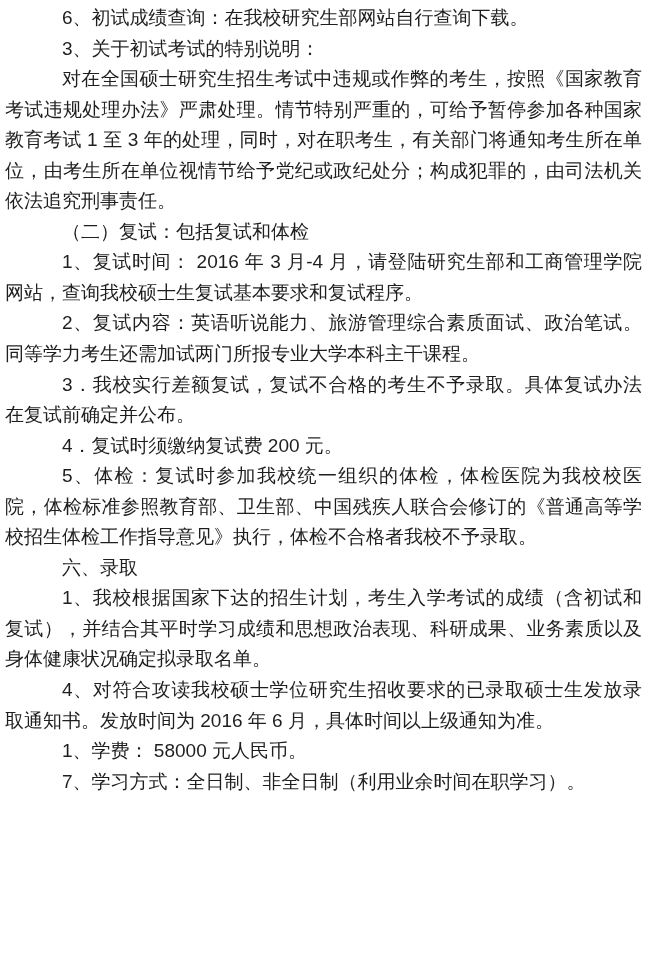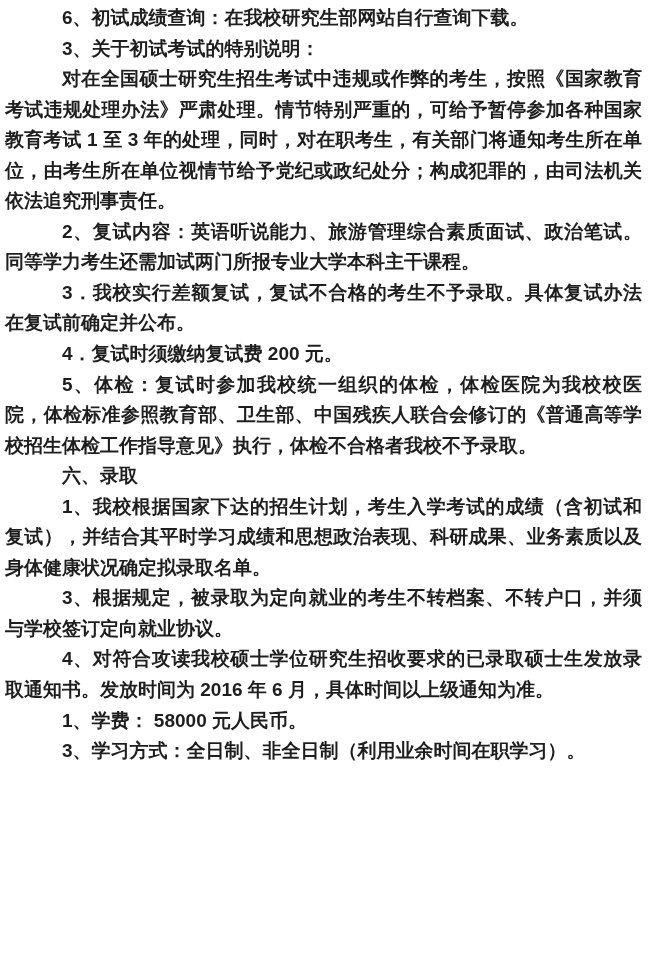--- a/index.html
+++ b/index.html
@@ -23,35 +23,36 @@
     margin: 0;
     font-size: 19px;
     line-height: 30.55px;
     text-align: justify;
     text-indent: 57px;
     white-space: pre-wrap;
     word-break: break-all;
     overflow-wrap: break-word;
     color: #1e1e1e;
   }
-  .run { font-weight: bold; }
-  .run.bold { font-weight: bold; }
+  .run { font-weight: normal; }
+  .run.bold { font-weight: normal; }
 </style>
 </head>
 <body>
 
 <main class="page">
   <div id="doc-body">
       <p class="para"><span class="run">6、初试成绩查询：在我校研究生部网站自行查询下载。</span></p>
       <p class="para"><span class="run">3、关于初试考试的特别说明：</span></p>
       <p class="para"><span class="run">对在全国硕士研究生招生考试中违规或作弊的考生，按照《国家教育考试违规处理办法》严肃处理。情节特别严重的，可给予暂停参加各种国家教育考试 1 至 3 年的处理，同时，对在职考生，有关部门将通知考生所在单位，由考生所在单位视情节给予党纪或政纪处分；构成犯罪的，由司法机关依法追究刑事责任。</span></p>
+      <p class="para"><span class="run">（二）复试：包括复试和体检</span></p>
+      <p class="para"><span class="run">1、复试时间： 2016 年 3 月-4 月，请登陆研究生部和工商管理学院网站，查询我校硕士生复试基本要求和复试程序。</span></p>
       <p class="para"><span class="run">2、复试内容：</span><span class="run bold">英语听说能力、旅游管理综合素质面试、政治笔试</span><span class="run">。同等学力考生还需加试两门所报专业大学本科主干课程。</span></p>
       <p class="para"><span class="run">3．我校实行差额复试，复试不合格的考生不予录取。具体复试办法在复试前确定并公布。</span></p>
       <p class="para"><span class="run">4．复试时须缴纳复试费 200 元。</span></p>
       <p class="para"><span class="run">5、体检：复试时参加我校统一组织的体检，体检医院为我校校医院，体检标准参照教育部、卫生部、中国残疾人联合会修订的《普通高等学校招生体检工作指导意见》执行，体检不合格者我校不予录取。</span></p>
       <p class="para"><span class="run bold">六、录取</span></p>
       <p class="para"><span class="run">1、我校根据国家下达的招生计划，考生入学考试的成绩（含初试和复试），并结合其平时学习成绩和思想政治表现、科研成果、业务素质以及身体健康状况确定拟录取名单。</span></p>
-      <p class="para"><span class="run">3、根据规定，被录取为定向就业的考生不转档案、不转户口，并须与学校签订定向就业协议。</span></p>
       <p class="para"><span class="run">4、对符合攻读我校硕士学位研究生招收要求的已录取硕士生发放录取通知书。发放时间为 2016 年 6 月，具体时间以上级通知为准。</span></p>
       <p class="para"><span class="run">1、学费： </span><span class="run bold">58000</span><span class="run"> 元人民币。</span></p>
-      <p class="para"><span class="run">3、学习方式：全日制、非全日制（利用业余时间在职学习）。</span></p>
+      <p class="para"><span class="run">7、学习方式：全日制、非全日制（利用业余时间在职学习）。</span></p>
     </div>
 </main>
 
 </body></html>

